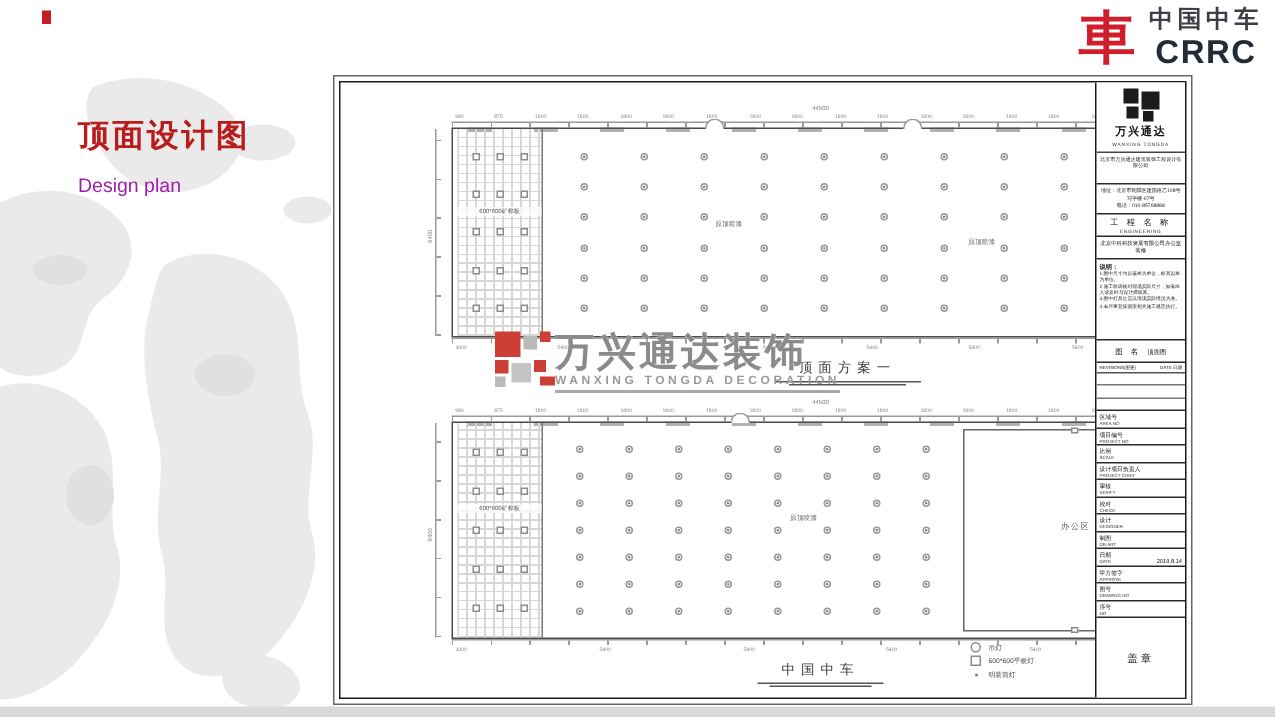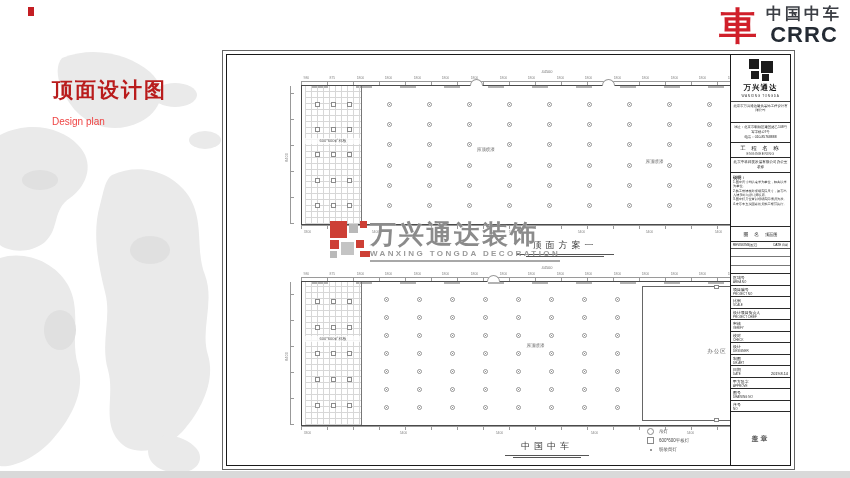--- a/index.html
+++ b/index.html
@@ -20,21 +20,21 @@
   .brand { position:absolute; right:8px; top:5px; display:flex; align-items:center; gap:7px; z-index:6; }
   .brand-emblem { width:42px; height:42px; display:flex; align-items:center; justify-content:center;
                   color:#d01f2a; font-weight:bold; font-size:38px; line-height:42px; }
   .brand-text { display:flex; flex-direction:column; line-height:1.05; }
   .brand-cn { font-size:16px; font-weight:bold; color:#3c3f45; letter-spacing:3px; }
   .brand-en { font-size:22px; font-weight:bold; color:#242b34; letter-spacing:1px;text-align:center; }
 
   
   .titlearea { position:absolute; left:52px; top:76px; z-index:3; }
   .title-cn { font-size:21px; font-weight:bold; color:#b91c1c; letter-spacing:2px; }
-  .title-en { font-size:10px; color:#ef4444; margin-top:12px; }
+  .title-en { font-size:13px; color:#a21caf; margin-top:12px; }
 
   
   .sheet { position:absolute; left:222px; top:50px; width:573px; height:420px; background:#fff;
            border:1px solid #666; z-index:1; }
   .frame { position:absolute; left:3px; top:3px; right:3px; bottom:3px; border:1.5px solid #1a1a1a; display:flex; }
   .draw-area { position:relative; flex:1; overflow:hidden; }
 
   
   .plan-group { position:absolute; left:26px; width:492px;margin-left:48px; }
   .dim-total { text-align:center; font-size:4px; color:#777; height:6px; line-height:6px; }

